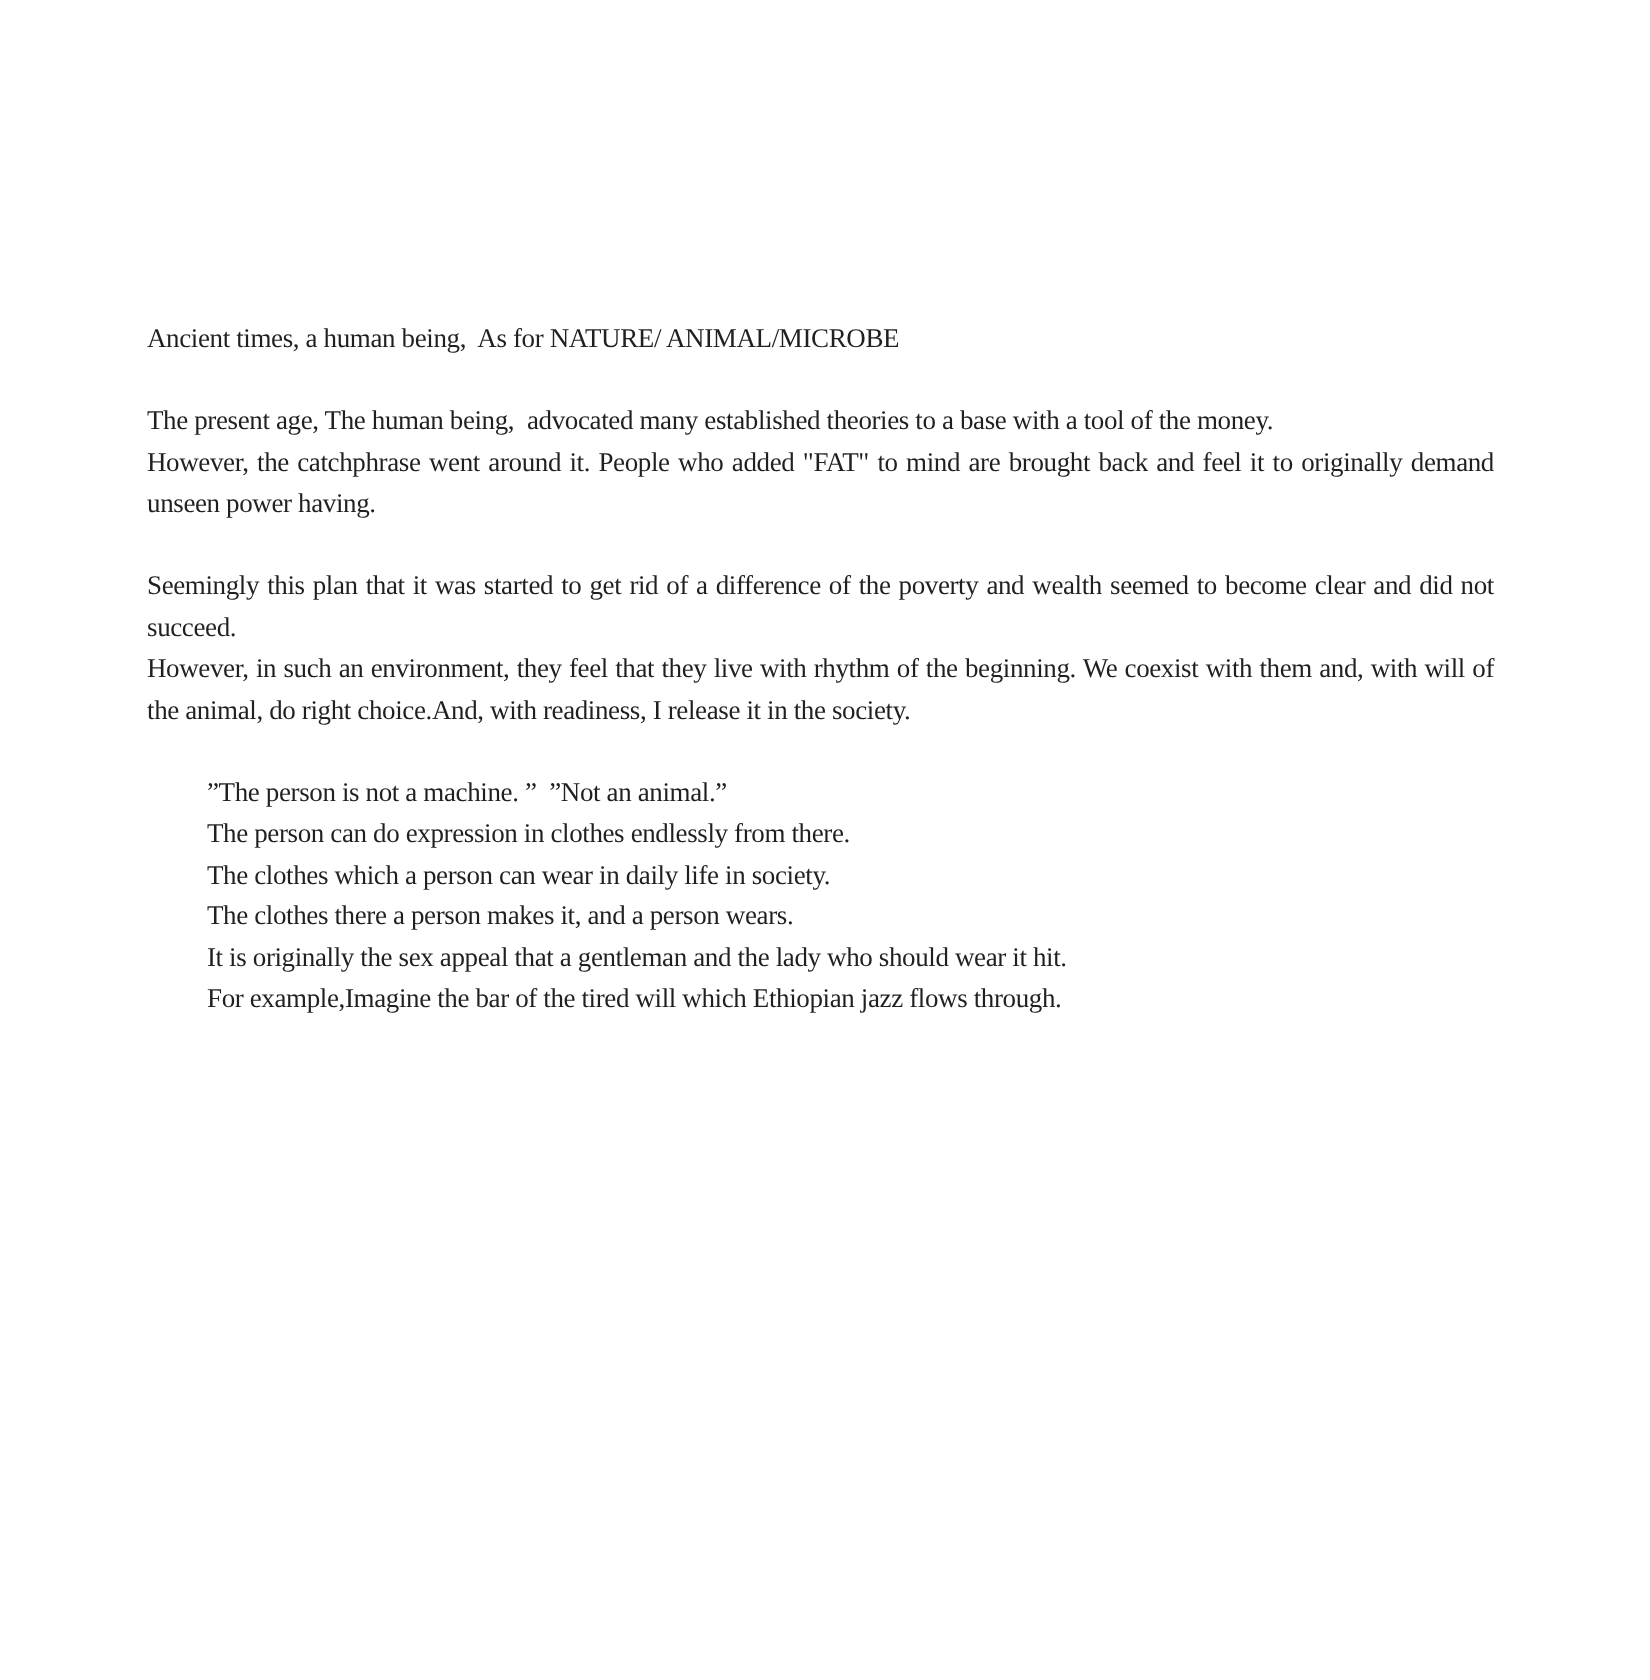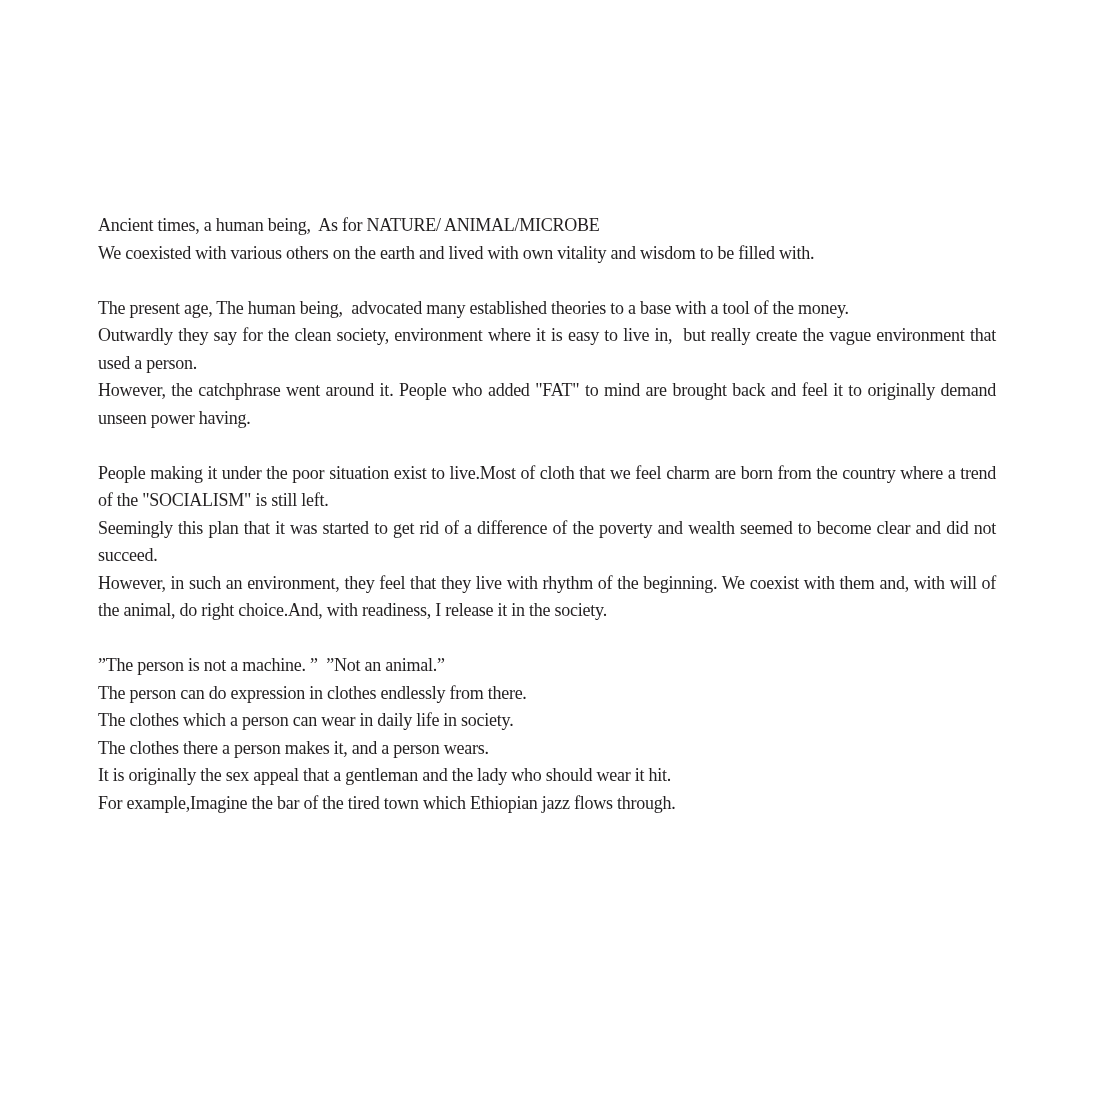--- a/index.html
+++ b/index.html
@@ -23,46 +23,44 @@
     font-size: 18px;
     line-height: 27.5px;
     letter-spacing: -0.25px;
     color: #221f20;
   }
   .para {
     margin: 0 0 27.5px 0;
   }
   .para:last-child {
     margin-bottom: 0;
+    margin-left: 40px;
   }
   .line-group {
     text-align: justify;
   }
 </style>
 </head>
 <body>
 
 <div class="page">
   <div class="doc">
       <div class="para">
         <div class="line-group">Ancient times, a human being,&nbsp; As for NATURE/ ANIMAL/MICROBE</div>
-        <div class="line-group">We coexisted with various others on the earth and lived with own vitality and wisdom to be filled with.</div>
       </div>
       <div class="para">
         <div class="line-group">The present age, The human being,&nbsp; advocated many established theories to a base with a tool of the money.</div>
-        <div class="line-group">Outwardly they say for the clean society, environment where it is easy to live in,&nbsp; but really create the vague environment that used a person.</div>
         <div class="line-group">However, the catchphrase went around it. People who added "FAT" to mind are brought back and feel it to originally demand unseen power having.</div>
       </div>
       <div class="para">
-        <div class="line-group">People making it under the poor situation exist to live.Most of cloth that we feel charm are born from the country where a trend of the "SOCIALISM" is still left.</div>
         <div class="line-group">Seemingly this plan that it was started to get rid of a difference of the poverty and wealth seemed to become clear and did not succeed.</div>
         <div class="line-group">However, in such an environment, they feel that they live with rhythm of the beginning. We coexist with them and, with will of the animal, do right choice.And, with readiness, I release it in the society.</div>
       </div>
       <div class="para">
         <div class="line-group">”The person is not a machine. ”&nbsp; ”Not an animal.”</div>
         <div class="line-group">The person can do expression in clothes endlessly from there.</div>
         <div class="line-group">The clothes which a person can wear in daily life in society.</div>
         <div class="line-group">The clothes there a person makes it, and a person wears.</div>
         <div class="line-group">It is originally the sex appeal that a gentleman and the lady who should wear it hit.</div>
-        <div class="line-group">For example,Imagine the bar of the tired town which Ethiopian jazz flows through.</div>
+        <div class="line-group">For example,Imagine the bar of the tired will which Ethiopian jazz flows through.</div>
       </div>
     </div>
 </div>
 
 </body></html>

